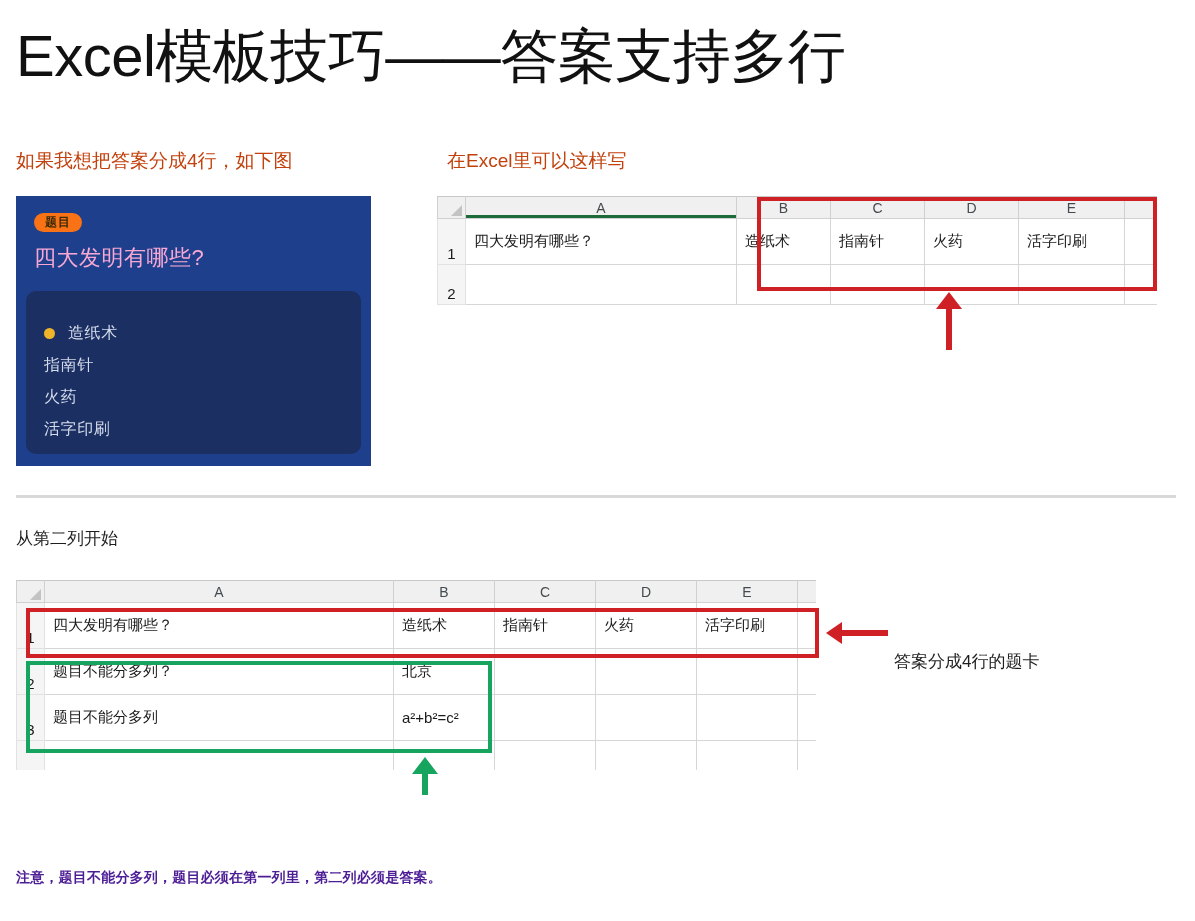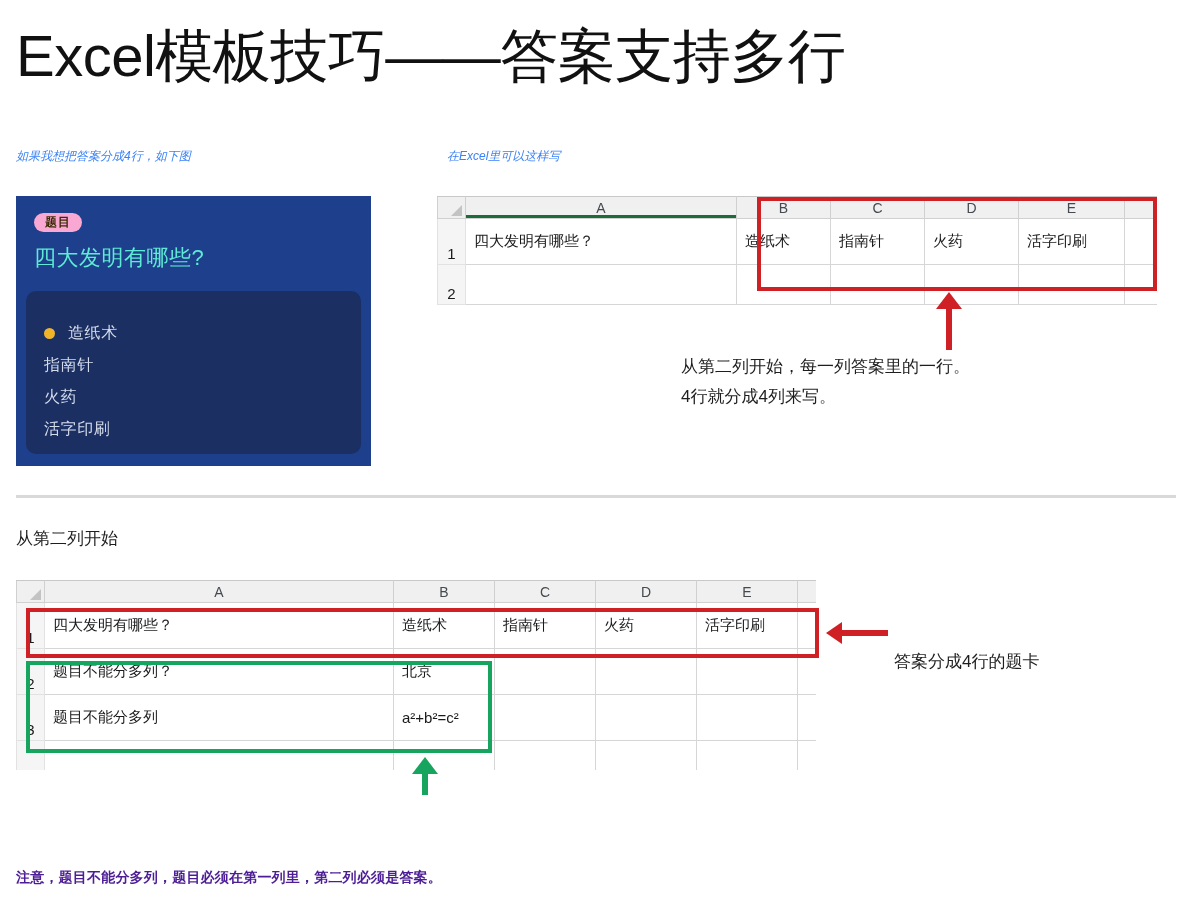--- a/index.html
+++ b/index.html
@@ -14,39 +14,39 @@
 
   
   .title {
     position: absolute; left: 16px; top: 24px;
     font-size: 58px; line-height: 1.12;
     font-weight: 400; color: #111111;
     letter-spacing: -0.5px; white-space: nowrap;
   }
 
   
-  .cap { position: absolute; font-size: 12px; color: #3b82f6; white-space: nowrap; font-style: italic; }
+  .cap { position: absolute; font-size: 19px; color: #c2410c; white-space: nowrap; }
   .cap-left  { left: 16px;  top: 148px; }
   .cap-right { left: 447px; top: 148px; }
 
   
   .card {
     position: absolute; left: 16px; top: 196px;
     width: 355px; height: 270px;
     background: #1d3f8c; padding: 16px 18px 0 18px;
   }
   .badge {
     display: inline-block;
-    background: #f9a8d4; color: #3b2a05;
+    background: #f97316; color: #3b2a05;
     font-size: 12px; font-weight: 700;
     padding: 3px 11px 4px; border-radius: 11px;
     letter-spacing: 1px; line-height: 1;
   }
   .card-q {
-    margin-top: 11px; color: #5eead4;
+    margin-top: 11px; color: #f9a8d4;
     font-size: 22px; font-weight: 400; letter-spacing: 0.5px;
   }
   .answers {
     position: absolute; left: 10px; right: 10px; top: 95px; bottom: 12px;
     background: #1b2f63; border-radius: 10px;
     padding: 26px 0 0 18px;
   }
   .ans-row {
     display: flex; align-items: center;
     color: #d4dceb; font-size: 16px; letter-spacing: 0.6px;
@@ -234,24 +234,20 @@
     </table>
   </div>
 
   <div class="hl hl-red" id="hl-top"></div>
 
   <div class="arrow-up" id="arrow-red">
     <span class="head"></span>
     <span class="shaft"></span>
   </div>
 
-  <div class="note" id="note-top">
-    <div>从第二列开始，每一列答案里的一行。</div>
-    <div>4行就分成4列来写。</div>
-  </div>
 
   <div class="divider"></div>
 
   <div id="sec-label">从第二列开始</div>
 
   <div class="sheet" id="sheet-bottom">
     <table>
       <colgroup>
         <col style="width:28px">
           <col style="width:349px">

